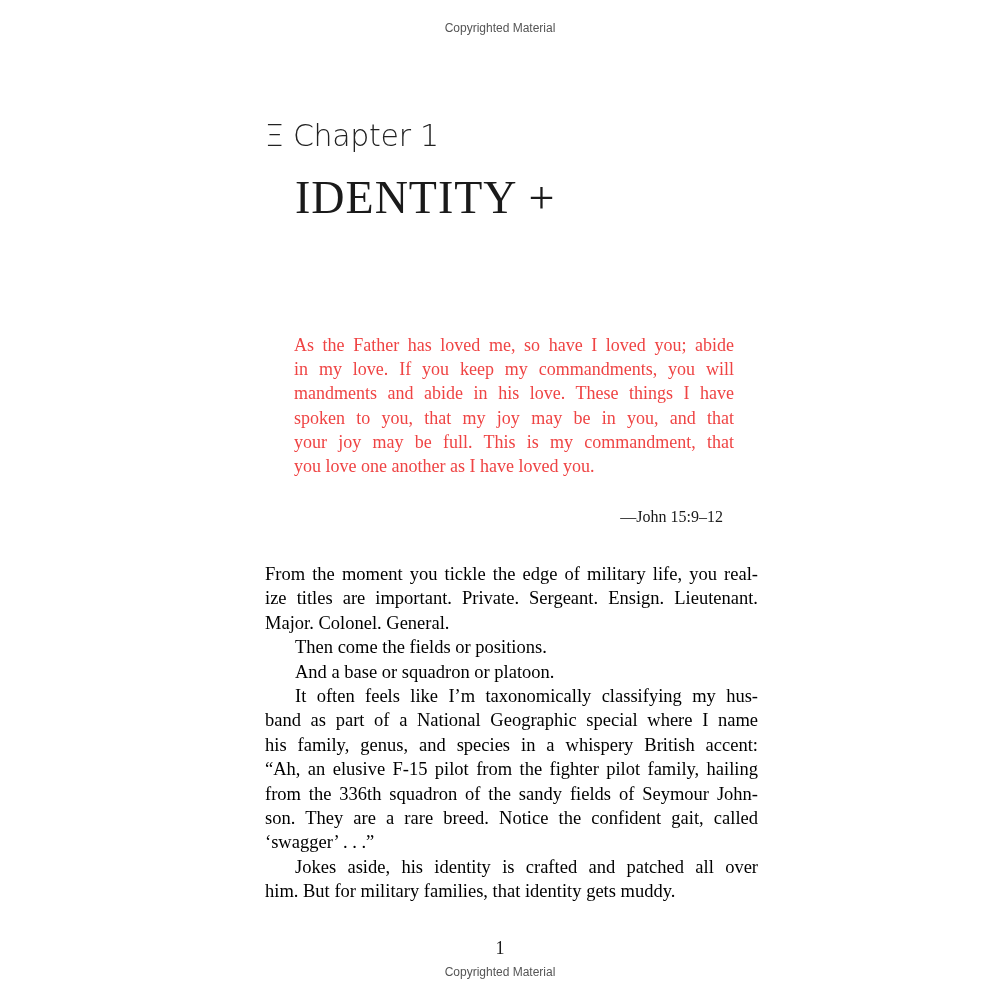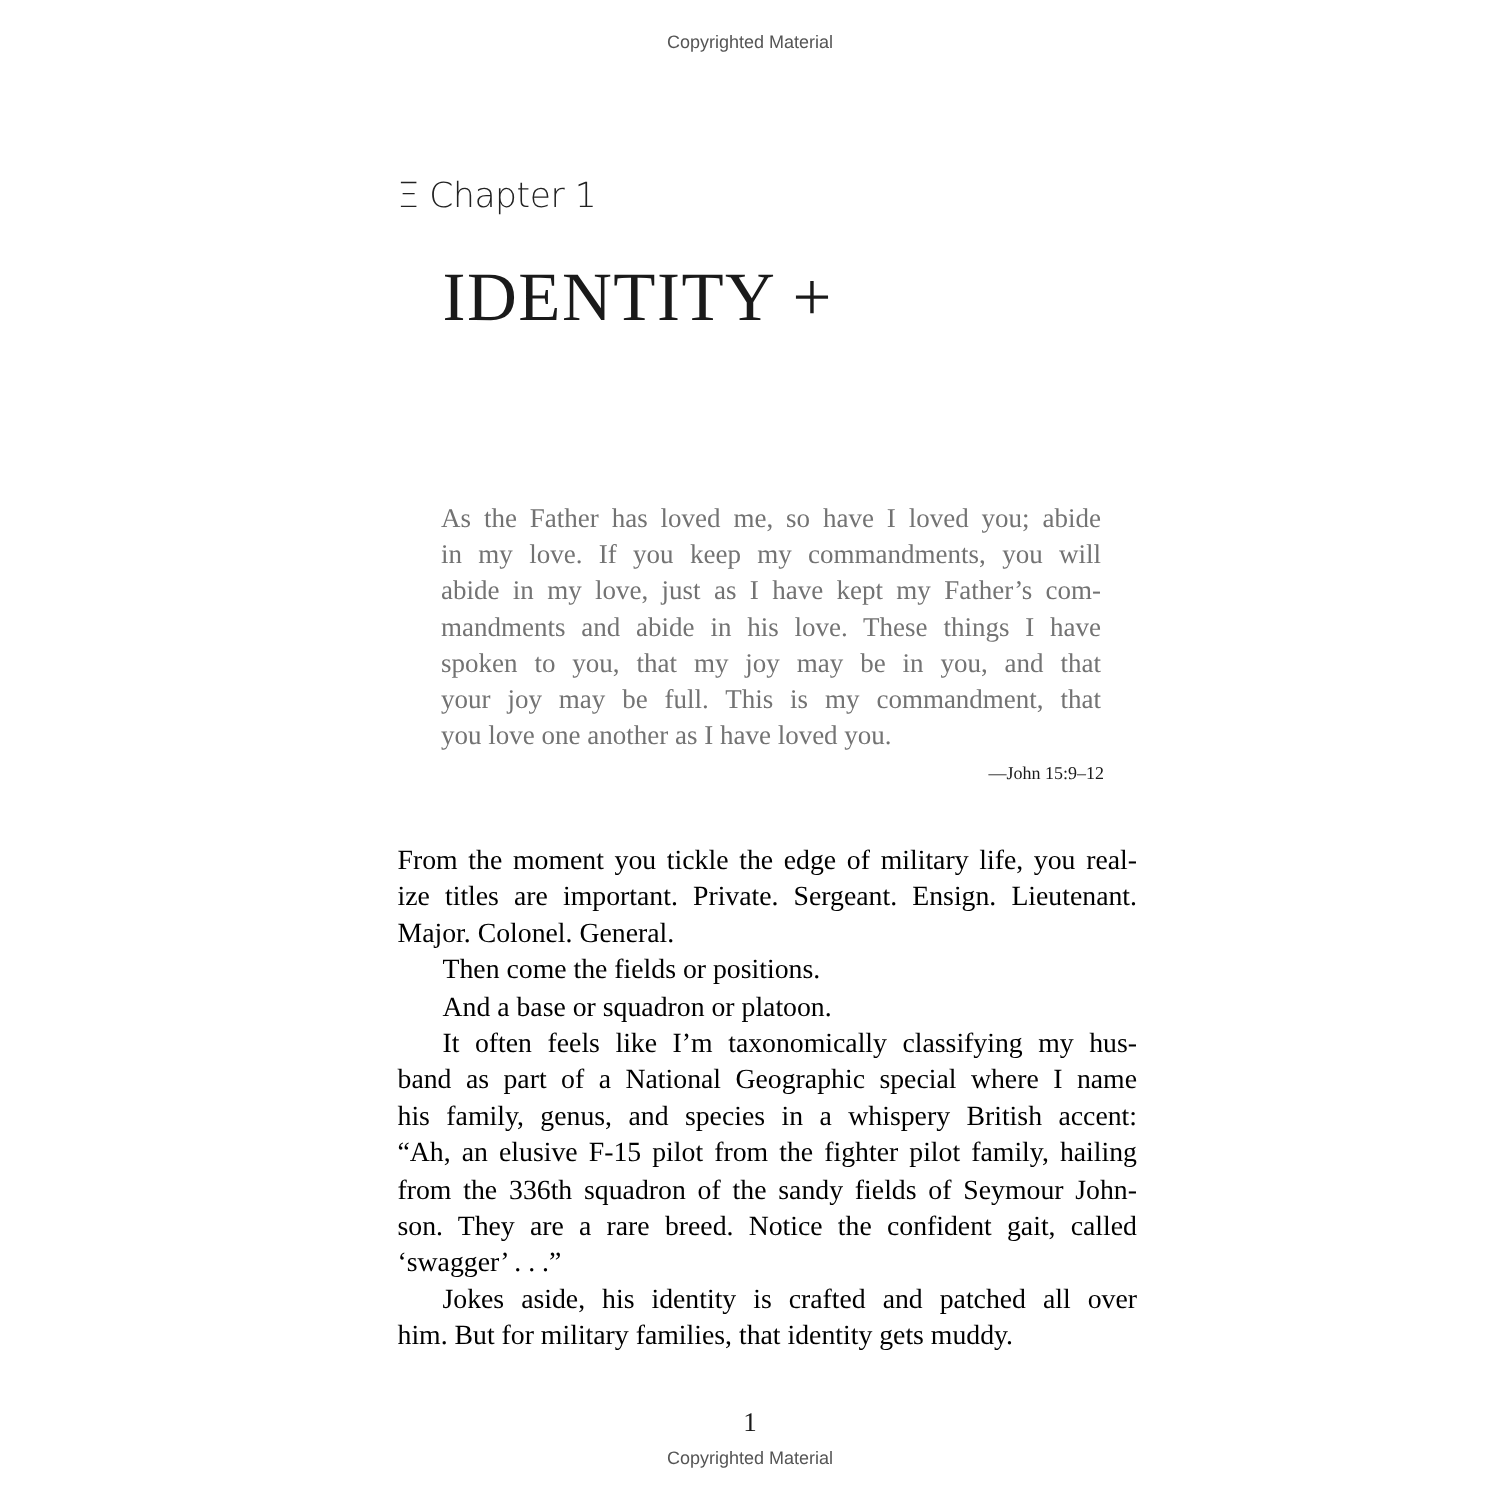--- a/index.html
+++ b/index.html
@@ -1,46 +1,45 @@
 <!DOCTYPE html>
 <html><head>
 <meta charset="utf-8">
 <style>
   html, body { margin: 0; padding: 0; background: #ffffff; }
   body { width: 1000px; height: 1000px; position: relative; overflow: hidden; color: #1a1a1a; }
   .watermark { position: absolute; left: 0; width: 1000px; text-align: center; font-family: "Liberation Sans", sans-serif; font-size: 12px; color: #555; }
   .wm-top { top: 21px; }
   .wm-bottom { top: 965px; }
-  .chapter-label { position: absolute; left: 265px; top: 118px; font-family: "DejaVu Sans", sans-serif; font-size: 23px; font-weight: 300; color: #222; letter-spacing: -0.3px; }
+  .chapter-label { position: absolute; left: 265px; top: 118px; font-family: "DejaVu Sans", sans-serif; font-size: 30px; font-weight: 300; color: #222; letter-spacing: -0.3px; }
   .chapter-title { position: absolute; left: 265px; top: 170px; font-family: "Liberation Serif", serif; font-size: 46px; line-height: 56px; color: #1a1a1a; letter-spacing: 1px; margin-left: 30px; }
-  .epigraph { position: absolute; left: 294px; top: 333px; width: 440px; font-family: "Liberation Serif", serif; font-size: 18px; line-height: 24.2px; color: #737373; }
+  .epigraph { position: absolute; left: 294px; top: 333px; width: 440px; font-family: "Liberation Serif", serif; font-size: 18px; line-height: 24.2px; color: #ef4444; }
   .epigraph .line { display: block; white-space: nowrap; text-align: justify; text-align-last: justify; }
   .epigraph .line.last { text-align-last: left; }
-  .attribution { position: absolute; left: 302px; top: 508px; width: 434px; text-align: right; font-family: "Liberation Serif", serif; font-size: 12px; color: #1a1a1a; }
+  .attribution { position: absolute; left: 289px; top: 508px; width: 434px; text-align: right; font-family: "Liberation Serif", serif; font-size: 16px; color: #1a1a1a; }
   .body-text { position: absolute; left: 265px; top: 562px; width: 493px; font-family: "Liberation Serif", serif; font-size: 18.5px; line-height: 24.4px; color: #000000; }
   .body-text .line { display: block; white-space: nowrap; text-align: justify; text-align-last: justify; }
   .body-text .line.last { text-align-last: left; }
   .body-text .line.indent { padding-left: 30px; }
   .page-number { position: absolute; left: 0; width: 1000px; top: 938px; text-align: center; font-family: "Liberation Serif", serif; font-size: 18px; color: #1a1a1a; }
 </style>
 </head>
 <body>
 
 <div class="watermark wm-top">Copyrighted Material</div>
 
 <div class="chapter-label">Ξ Chapter 1</div>
 
 <div class="chapter-title">
   <div>IDENTITY +</div>
 </div>
 
 <div class="epigraph">
   <span class="line">As the Father has loved me, so have I loved you; abide</span>
   <span class="line">in my love. If you keep my commandments, you will</span>
-  <span class="line">abide in my love, just as I have kept my Father’s com-</span>
   <span class="line">mandments and abide in his love. These things I have</span>
   <span class="line">spoken to you, that my joy may be in you, and that</span>
   <span class="line">your joy may be full. This is my commandment, that</span>
   <span class="line last">you love one another as I have loved you.</span>
 </div>
 
 <div class="attribution">—John 15:9–12</div>
 
 <div class="body-text" id="body-text">
     <span class="line">From the moment you tickle the edge of military life, you real-</span>

